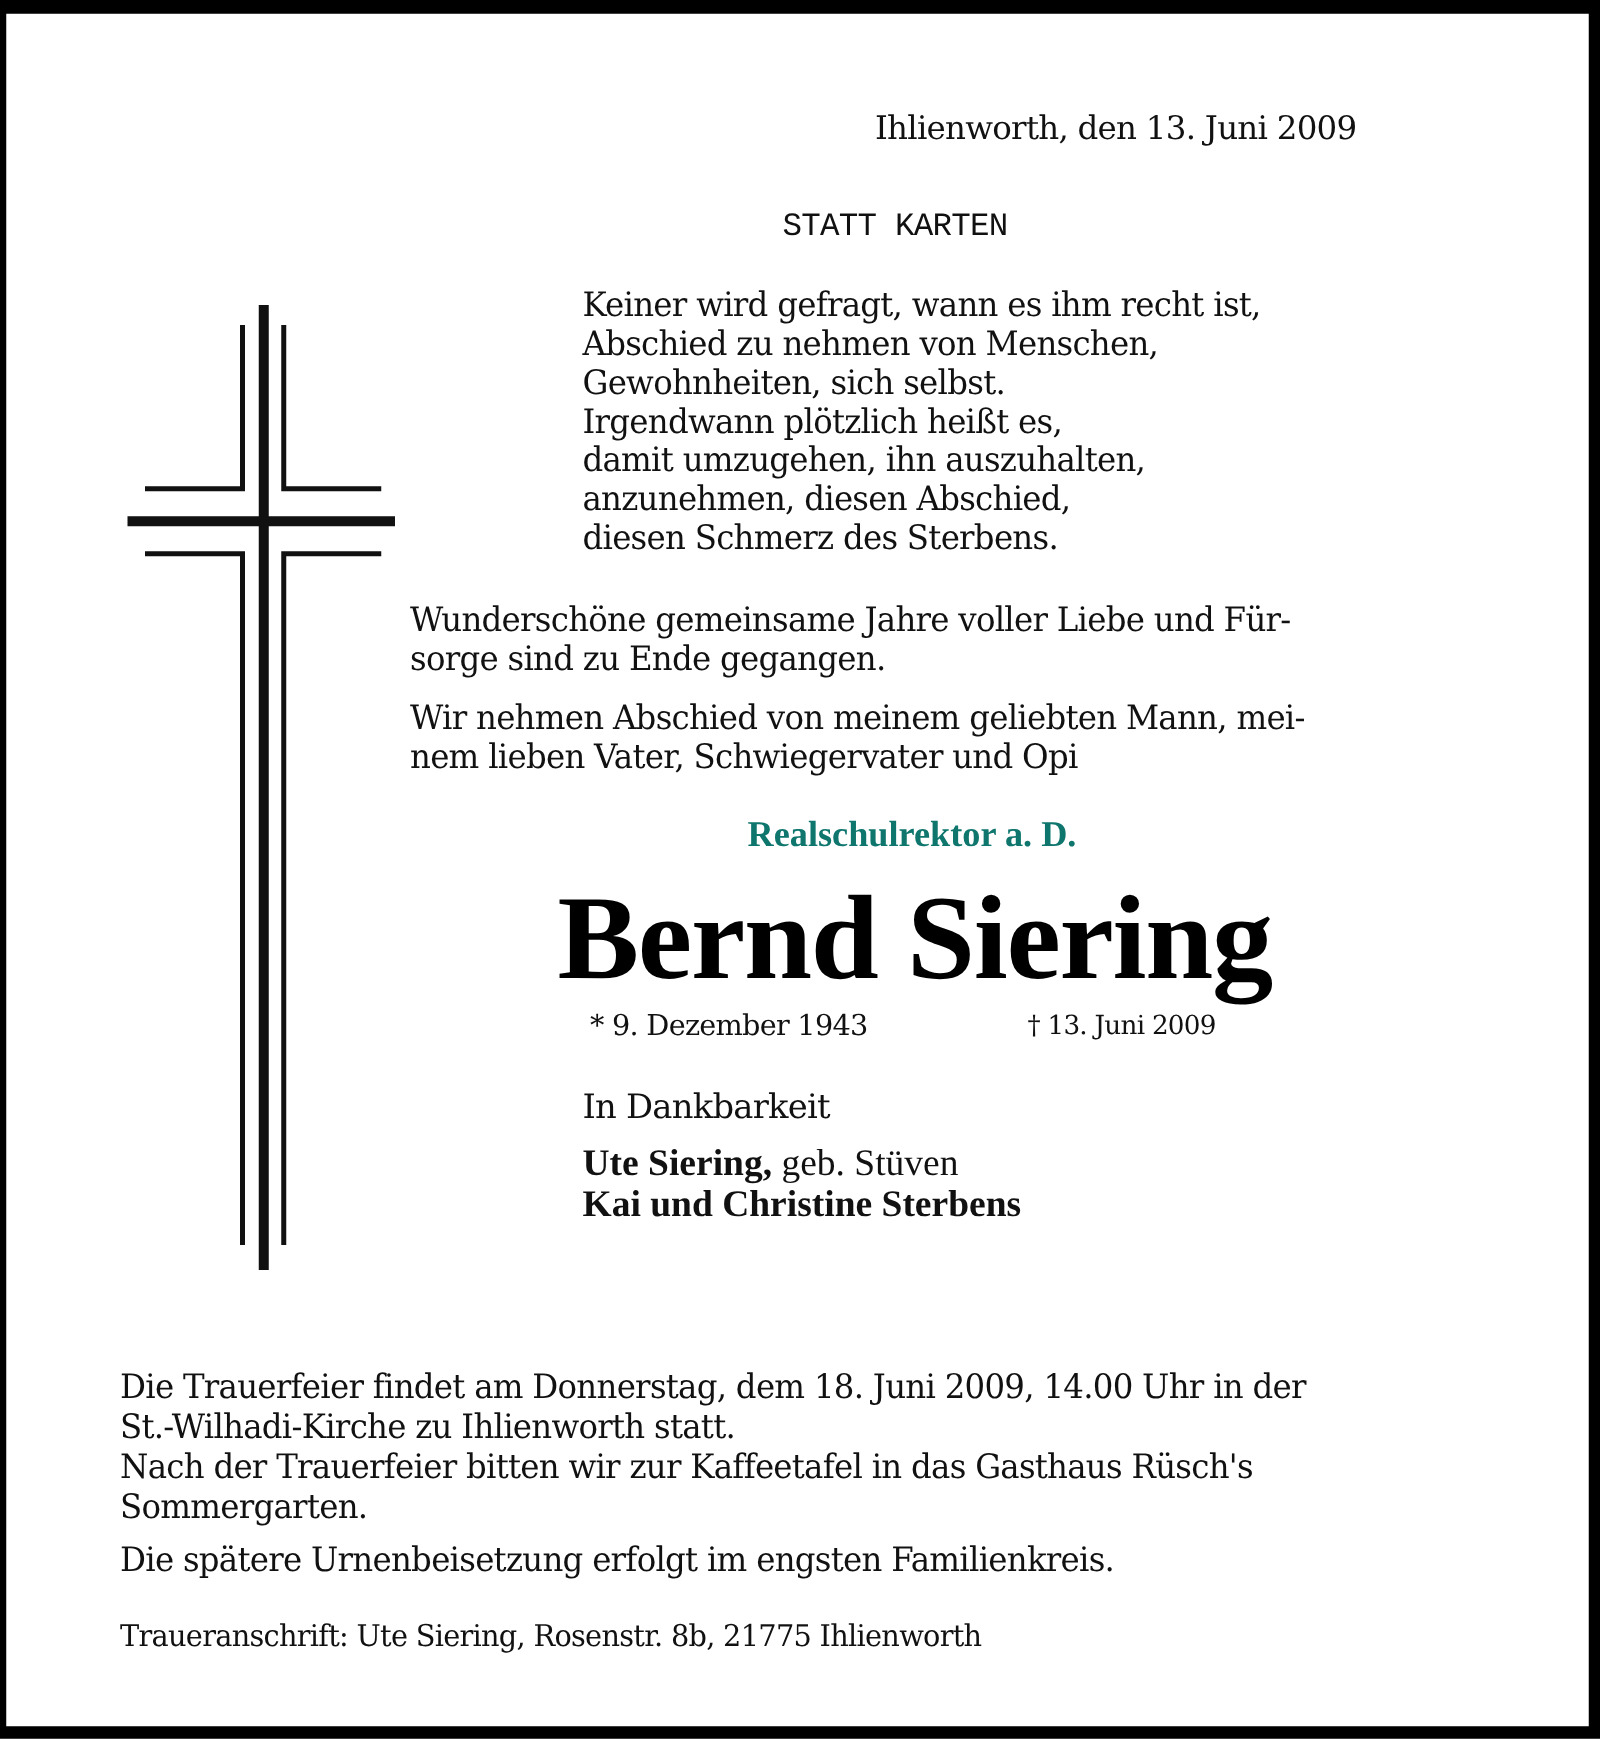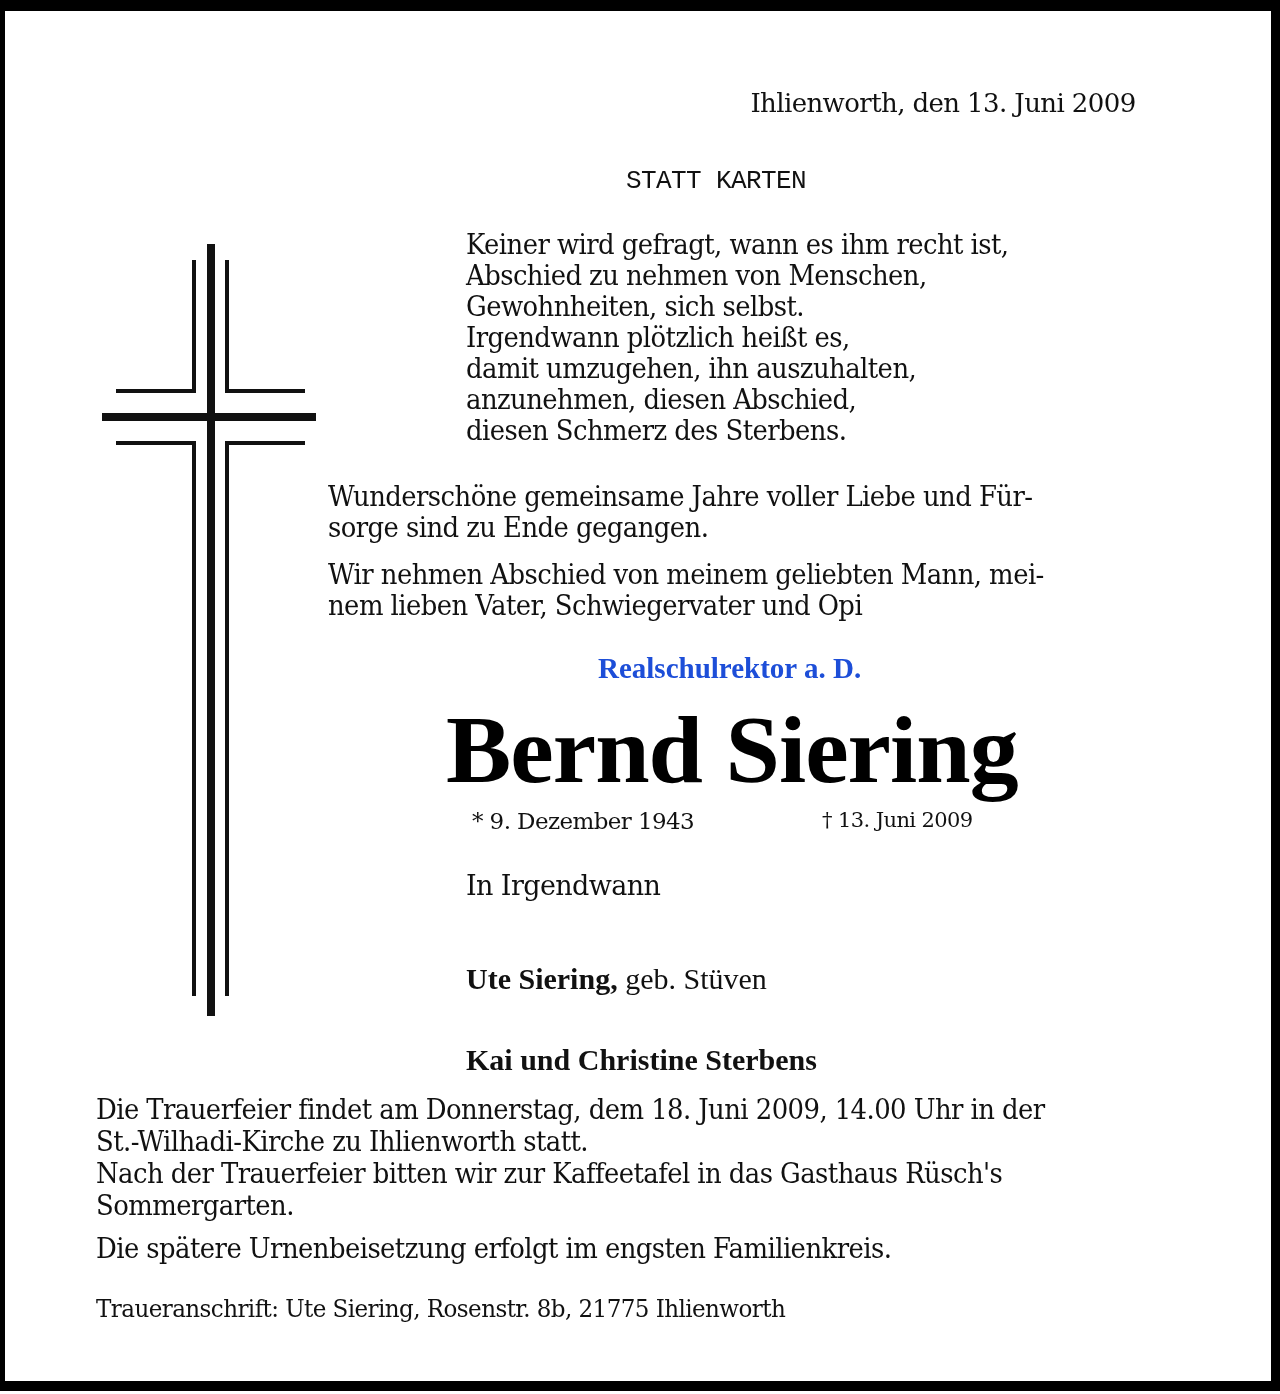--- a/index.html
+++ b/index.html
@@ -6,35 +6,35 @@
   body { width:1280px; height:1394px; position:relative; overflow:hidden; }
   .frame {
     position:absolute; left:0; top:0; width:1280px; height:1391px;
     box-sizing:border-box;
     border-top:11px solid #000; border-left:5px solid #000;
     border-right:9px solid #000; border-bottom:10px solid #000;
     background:#fff;
   }
   .t { position:absolute; font-family:"DejaVu Serif", serif; color:#111; white-space:nowrap; }
   .body-text { font-size:27px; letter-spacing:-0.6px; transform:scaleX(0.96); transform-origin:left top; }
-  .right { text-align:center; }
+  .right { text-align:left; }
   .cross { position:absolute; left:100px; top:244px; }
   .bold { font-weight:bold; }
   .name {
     position:absolute; left:446px; top:694px;
     font-family:"Liberation Serif", serif; font-weight:bold;
     font-size:96px; letter-spacing:-1px; color:#000;
     transform:scaleX(1.02); transform-origin:left top;
   }
   .title-line {
     position:absolute; left:598px; top:652px;
-    font-family:"Liberation Serif", serif; font-weight:bold; font-size:29px; color:#1d4ed8;
+    font-family:"Liberation Serif", serif; font-weight:bold; font-size:29px; color:#0f766e;
   }
   .line { display:block; height:31px; line-height:31px; }
-  .line-b { display:block; height:34px; line-height:34px;margin-top:48px; }
+  .line-b { display:block; height:34px; line-height:34px; }
 </style>
 </head>
 <body>
 
 <div class="frame"></div>
 
 <div class="t body-text right" style="left:700px; top:88px; width:486px; transform:none; font-size:26px;">Ihlienworth, den 13. Juni 2009</div>
 
 <div class="t body-text" style="left:626px; top:166px; font-size:26px; transform:none;font-family:Liberation Mono, monospace;">STATT KARTEN</div>
 
@@ -67,21 +67,21 @@
   <span class="line">nem lieben Vater, Schwiegervater und Opi</span>
 </div>
 
 <div class="title-line">Realschulrektor a. D.</div>
 
 <div class="name">Bernd Siering</div>
 
 <div class="t body-text" style="left:472px; top:808px; transform:none; font-size:23px;">* 9. Dezember 1943</div>
 <div class="t body-text" style="left:822px; top:808px; transform:none; font-size:21px;">† 13. Juni 2009</div>
 
-<div class="t body-text" style="left:466px; top:870px; transform:none; font-size:27px;">In Irgendwann</div>
+<div class="t body-text" style="left:466px; top:870px; transform:none; font-size:27px;">In Dankbarkeit</div>
 
 <div class="t" style="left:466px; top:914px; font-size:27px;">
   <span class="line-b">
     <span class="bold" style="font-family:'Liberation Serif',serif; font-size:30px;">Ute Siering,</span><span style="font-family:'Liberation Serif',serif; font-size:30px;"> geb. Stüven</span>
   </span>
   <span class="line-b bold" style="font-family:'Liberation Serif',serif; font-size:30px; height:32px; line-height:32px;">Kai und Christine Sterbens</span>
 </div>
 
 <div class="t body-text" style="left:96px; top:1094px;">
   <span class="line" style="height:32px; line-height:32px;">Die Trauerfeier findet am Donnerstag, dem 18. Juni 2009, 14.00 Uhr in der</span>

